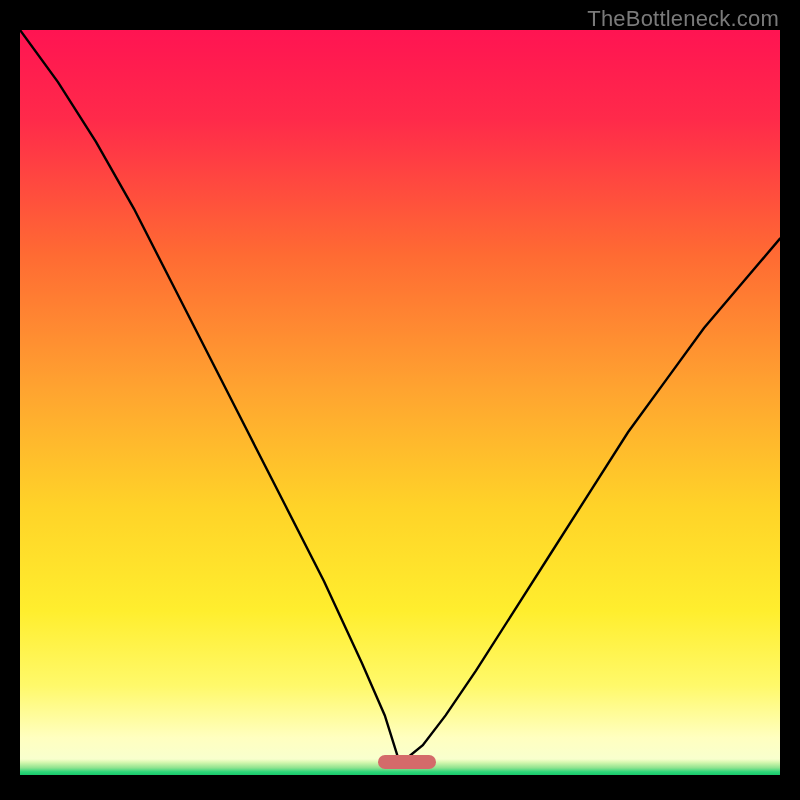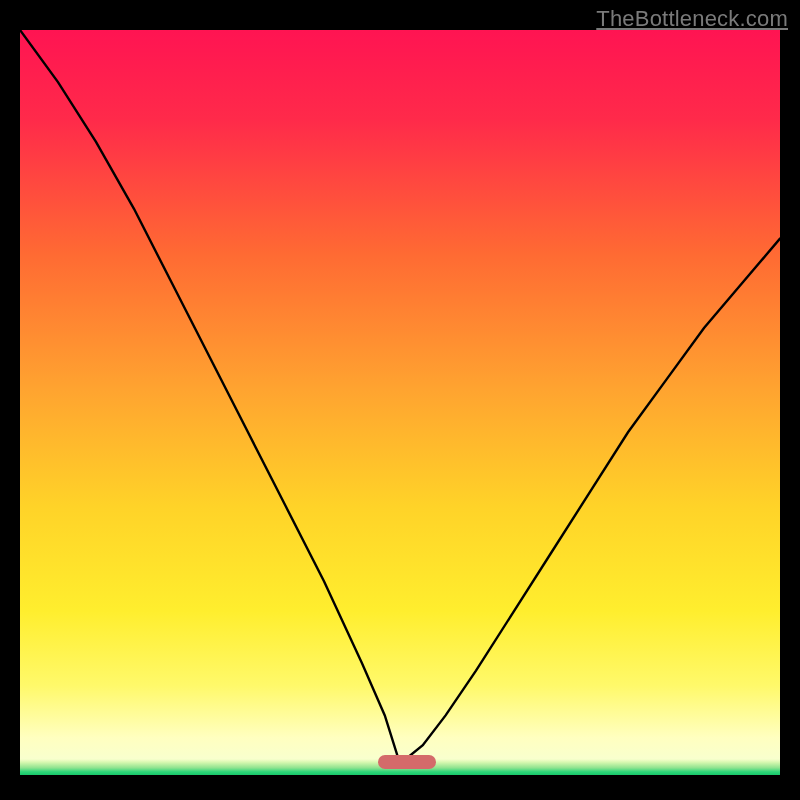--- a/index.html
+++ b/index.html
@@ -13,27 +13,26 @@
   }
   .frame {
     position: relative;
     width: 800px;
     height: 800px;
     background: #000;
   }
   .watermark {
     position: absolute;
     top: 6px;
-    right: 12px;
+    right: 21px;
     color: #7a7a7a;
     font-size: 22px;
     font-weight: 500;
     letter-spacing: 0.2px;
     z-index: 10;
-    text-decoration: underline;
   }
   .plot-area {
     position: absolute;
     left: 20px;
     top: 30px;
     width: 760px;
     height: 745px;
     overflow: hidden;
   }
   .plot-area svg {

